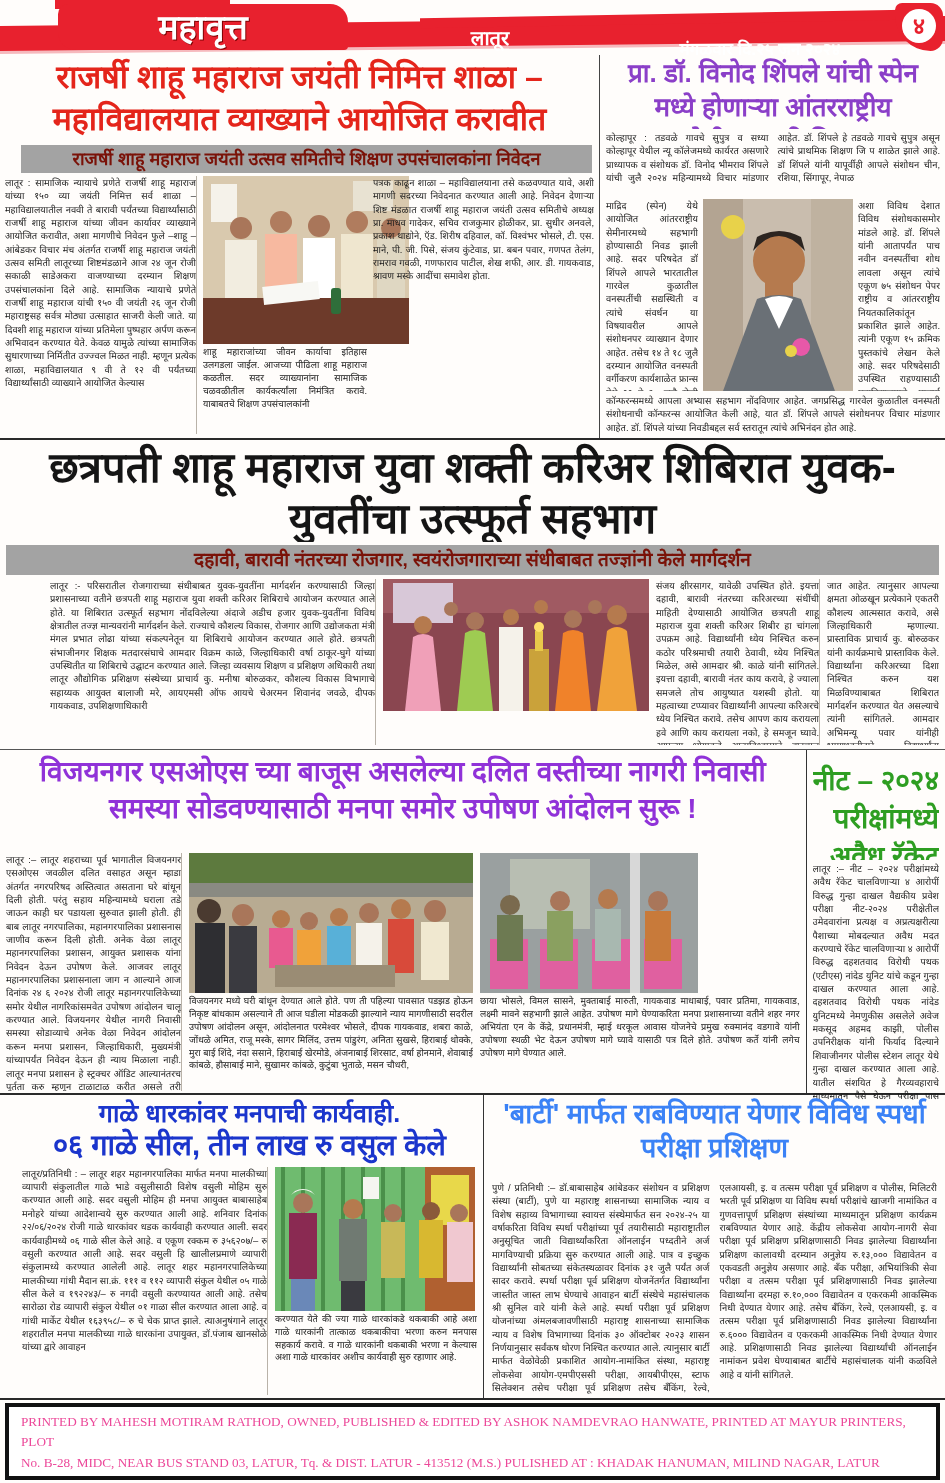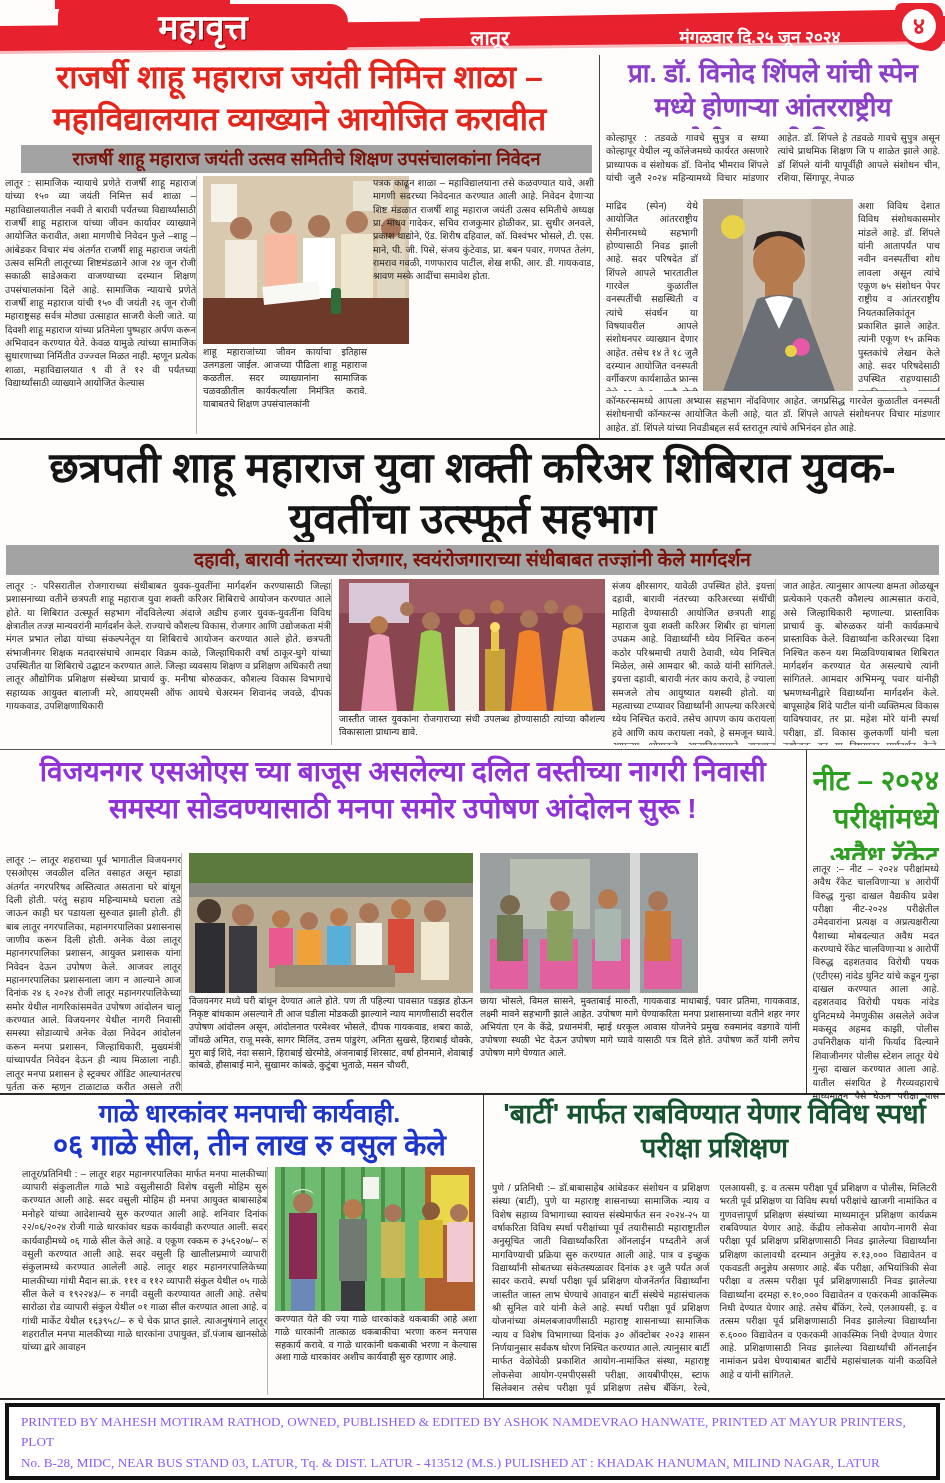--- a/index.html
+++ b/index.html
@@ -6,21 +6,21 @@
   body { background:#e9e9e9; font-family:"Liberation Sans", sans-serif; }
   .page { width:945px; height:1483px; background:#fffdfb; margin:0 auto; position:relative; overflow:hidden; }
 
   
   .masthead { position:relative; height:55px; overflow:hidden; }
   .mast-topbar { position:absolute; left:55px; top:0; width:175px; height:9px; background:#e8212e; }
   .mast-band { position:absolute; left:0; right:0; top:21px; height:25px; background:#e8212e; transform:skewY(-0.6deg); box-shadow:0 3px 0 #f6b9bd; }
   .mast-band2 { position:absolute; left:420px; right:40px; top:14px; height:10px; background:#e8212e; transform:skewY(-1deg); }
   .mast-logo { position:absolute; left:58px; top:4px; width:290px; height:46px; background:#e8212e; border-radius:10px 18px 4px 18px; color:#ffffff; font-size:34px; font-weight:bold; text-align:center; line-height:46px; text-shadow:1px 1px 0 #7a0000; }
   .mast-city { position:absolute; left:360px; width:260px; top:24px; color:#ffffff; font-size:20px; font-weight:bold; text-align:center; }
-  .mast-date { position:absolute; left:640px; width:240px; top:25px; color:#ffffff; font-size:17px; font-weight:bold; text-align:center; }
+  .mast-date { position:absolute; left:640px; width:240px; top:37px; color:#ffffff; font-size:17px; font-weight:bold; text-align:center; }
   .mast-badge { position:absolute; right:2px; top:3px; width:48px; height:48px; background:#e8212e; border-radius:8px 14px 14px 40px; }
   .mast-badge-circle { position:absolute; left:7px; top:6px; width:34px; height:34px; background:#ffffff; border-radius:50%; color:#e8212e; font-size:23px; font-weight:bold; text-align:center; line-height:34px; }
 
   
   .bodytxt { font-size:9.4px; line-height:1.42; text-align:justify; color:#1c1c1c; overflow:hidden; }
   .colrule { border-right:1px solid #b9b2a8; }
   .photo { display:block; background:#cfc5b5; }
   .caption { font-size:9.2px; line-height:1.4; text-align:justify; color:#1c1c1c; overflow:hidden; margin-top:2px; }
 
   
@@ -38,21 +38,21 @@
   .art2-mid { display:flex; gap:5px; height:192px; margin-top:2px; }
   .art2-strip-l { width:92px; }
   .art2-strip-r { flex:1; }
   .art2-bottom { height:44px; margin-top:3px; }
 
   
   .sec2 { height:310px; border-bottom:1px solid #555; padding:2px 6px 0 6px; }
   .art3-headline { color:#151515; font-size:42px; font-weight:bold; line-height:1.22; text-align:center; height:100px; overflow:hidden; }
   .art3-subhead { background:#a3a3a3; color:#7a1208; font-size:19px; font-weight:bold; text-align:center; height:30px; line-height:30px; margin:3px 0 4px 0; overflow:hidden; }
   .art3-body { display:flex; gap:7px; height:166px; }
-  .art3-c1 { width:326px; }
+  .art3-c1 { width:326px;margin-left:44px; }
   .art3-cphoto { width:266px; }
   .art3-c2 { width:164px; }
   .art3-c3 { flex:1; }
 
   
   .sec3 { height:345px; display:flex; border-bottom:2px solid #2a2a2a; }
   .art4 { width:821px; border-right:1px solid #333; padding:4px 6px 0 6px; }
   .art4-headline { color:#9032d8; font-size:28px; font-weight:bold; line-height:1.32; text-align:center; height:96px; overflow:hidden; }
   .art4-body { display:flex; gap:7px; height:238px; margin-top:3px; }
   .art4-c1 { width:176px; }
@@ -64,26 +64,26 @@
 
   
   .sec4 { height:305px; display:flex; border-bottom:2px solid #2a2a2a;padding-left:16px; }
   .art6 { width:468px; border-right:1px solid #333; padding:3px 6px 0 6px; }
   .art6-h1 { color:#1b35cc; font-size:25px; font-weight:bold; text-align:center; line-height:1.2; }
   .art6-h2 { color:#1b35cc; font-size:29px; font-weight:bold; text-align:center; line-height:1.2; }
   .art6-body { display:flex; gap:7px; height:228px; margin-top:4px; }
   .art6-c1 { width:246px; }
   .art6-cphoto { flex:1; }
   .art7 { flex:1; padding:3px 8px 0 8px; }
-  .art7-headline { color:#14532d; font-size:27px; font-weight:bold; line-height:1.25; text-align:center; height:70px; overflow:hidden; }
+  .art7-headline { color:#3b82f6; font-size:27px; font-weight:bold; line-height:1.25; text-align:center; height:70px; overflow:hidden; }
   .art7-body { columns:2; column-gap:10px; height:228px; margin-top:13px; }
 
   
   .footer { height:83px; padding:3px 5px; }
-  .footer-box { border:4px solid #111; background:#ffffff; height:100%; padding:5px 12px; font-family:"Liberation Serif", serif; font-size:13.2px; line-height:1.55; color:#8b5cf6; overflow:hidden; }
+  .footer-box { border:4px solid #111; background:#ffffff; height:100%; padding:5px 12px; font-family:"Liberation Serif", serif; font-size:13.2px; line-height:1.55; color:#ec4899; overflow:hidden; }
 </style>
 </head>
 <body>
 
 <div class="page">
 
   <header class="masthead">
     <div class="mast-topbar"></div>
     <div class="mast-band"></div>
     <div class="mast-band2"></div>
@@ -171,21 +171,20 @@
             <rect x="152" y="52" width="8" height="20" fill="#e8c84a"></rect>
             <circle cx="156" cy="48" r="5" fill="#ffdf6a"></circle>
             <circle cx="190" cy="40" r="9" fill="#a9765a"></circle>
               <path d="M172 132 L180 54 Q190 48 200 54 L208 132 Z" fill="#f0822a"></path>
             <circle cx="234" cy="36" r="10" fill="#b57a4e"></circle>
               <path d="M214 132 L224 52 Q234 44 244 52 L254 132 Z" fill="#f0a23a"></path>
             <circle cx="68" cy="30" r="7" fill="#a9765a"></circle>
               <circle cx="158" cy="28" r="7" fill="#b57a4e"></circle>
               <circle cx="212" cy="28" r="7" fill="#a9765a"></circle>
           </svg>
-          <div class="caption">जास्तीत जास्त युवकांना रोजगाराच्या संधी उपलब्ध होण्यासाठी त्यांच्या कौशल्य विकासाला प्राधान्य द्यावे.</div>
         </div>
         <div class="bodytxt art3-c2 colrule">संजय क्षीरसागर, यावेळी उपस्थित होते. इयत्ता दहावी, बारावी नंतरच्या करिअरच्या संधींची माहिती देण्यासाठी आयोजित छत्रपती शाहू महाराज युवा शक्ती करिअर शिबीर हा चांगला उपक्रम आहे. विद्यार्थ्यांनी ध्येय निश्चित करुन कठोर परिश्रमाची तयारी ठेवावी, ध्येय निश्चित मिळेल, असे आमदार श्री. काळे यांनी सांगितले. इयत्ता दहावी, बारावी नंतर काय करावे, हे ज्याला समजले तोच आयुष्यात यशस्वी होतो. या महत्वाच्या टप्प्यावर विद्यार्थ्यांनी आपल्या करिअरचे ध्येय निश्चित करावे. तसेच आपण काय करायला हवे आणि काय करायला नको, हे समजून घ्यावे. आपल्या ध्येयाकडे आत्मविश्वासाने वाटचाल करावी, असे जिल्हाधिकारी वर्षा ठाकूर-घुगे यांनी सांगितले. तसेच औद्योगिक प्रशिक्षण संस्थेमध्ये विविध कौशल्ये शिकविली</div>
         <div class="bodytxt art3-c3">जात आहेत. त्यानुसार आपल्या क्षमता ओळखून प्रत्येकाने एकतरी कौशल्य आत्मसात करावे, असे जिल्हाधिकारी म्हणाल्या. प्रास्ताविक प्राचार्य कु. बोरुळकर यांनी कार्यक्रमाचे प्रास्ताविक केले. विद्यार्थ्यांना करिअरच्या दिशा निश्चित करुन यश मिळविण्याबाबत शिबिरात मार्गदर्शन करण्यात येत असल्याचे त्यांनी सांगितले. आमदार अभिमन्यू पवार यांनीही भ्रमणध्वनीद्वारे विद्यार्थ्यांना मार्गदर्शन केले. बापूसाहेब शिंदे पाटील यांनी व्यक्तिमत्व विकास याविषयावर, तर प्रा. महेश मोरे यांनी स्पर्धा परीक्षा, डॉ. विकास कुलकर्णी यांनी चला उद्योजक बनू या विषयावर मार्गदर्शन केले. युवक-युवतींना रोजगार, स्वयंरोजगाराच्या शासकीय योजनांची माहिती देण्यासाठी विविध शासकीय विभागांची दालने याठिकाणी उभारण्यात आली होती. सूत्रसंचालन पुरुषोत्तम माने आणि सचिन ढोंगरे यांनी केले, आनंद शेट्टे यांनी उपस्थितांचे आभार मानले.</div>
       </div>
     </article>
   </section>
 
   <section class="sec3">
     <article class="art4">
       <h1 class="art4-headline">विजयनगर एसओएस च्या बाजूस असलेल्या दलित वस्तीच्या नागरी निवासी समस्या सोडवण्यासाठी मनपा समोर उपोषण आंदोलन सुरू !</h1>

